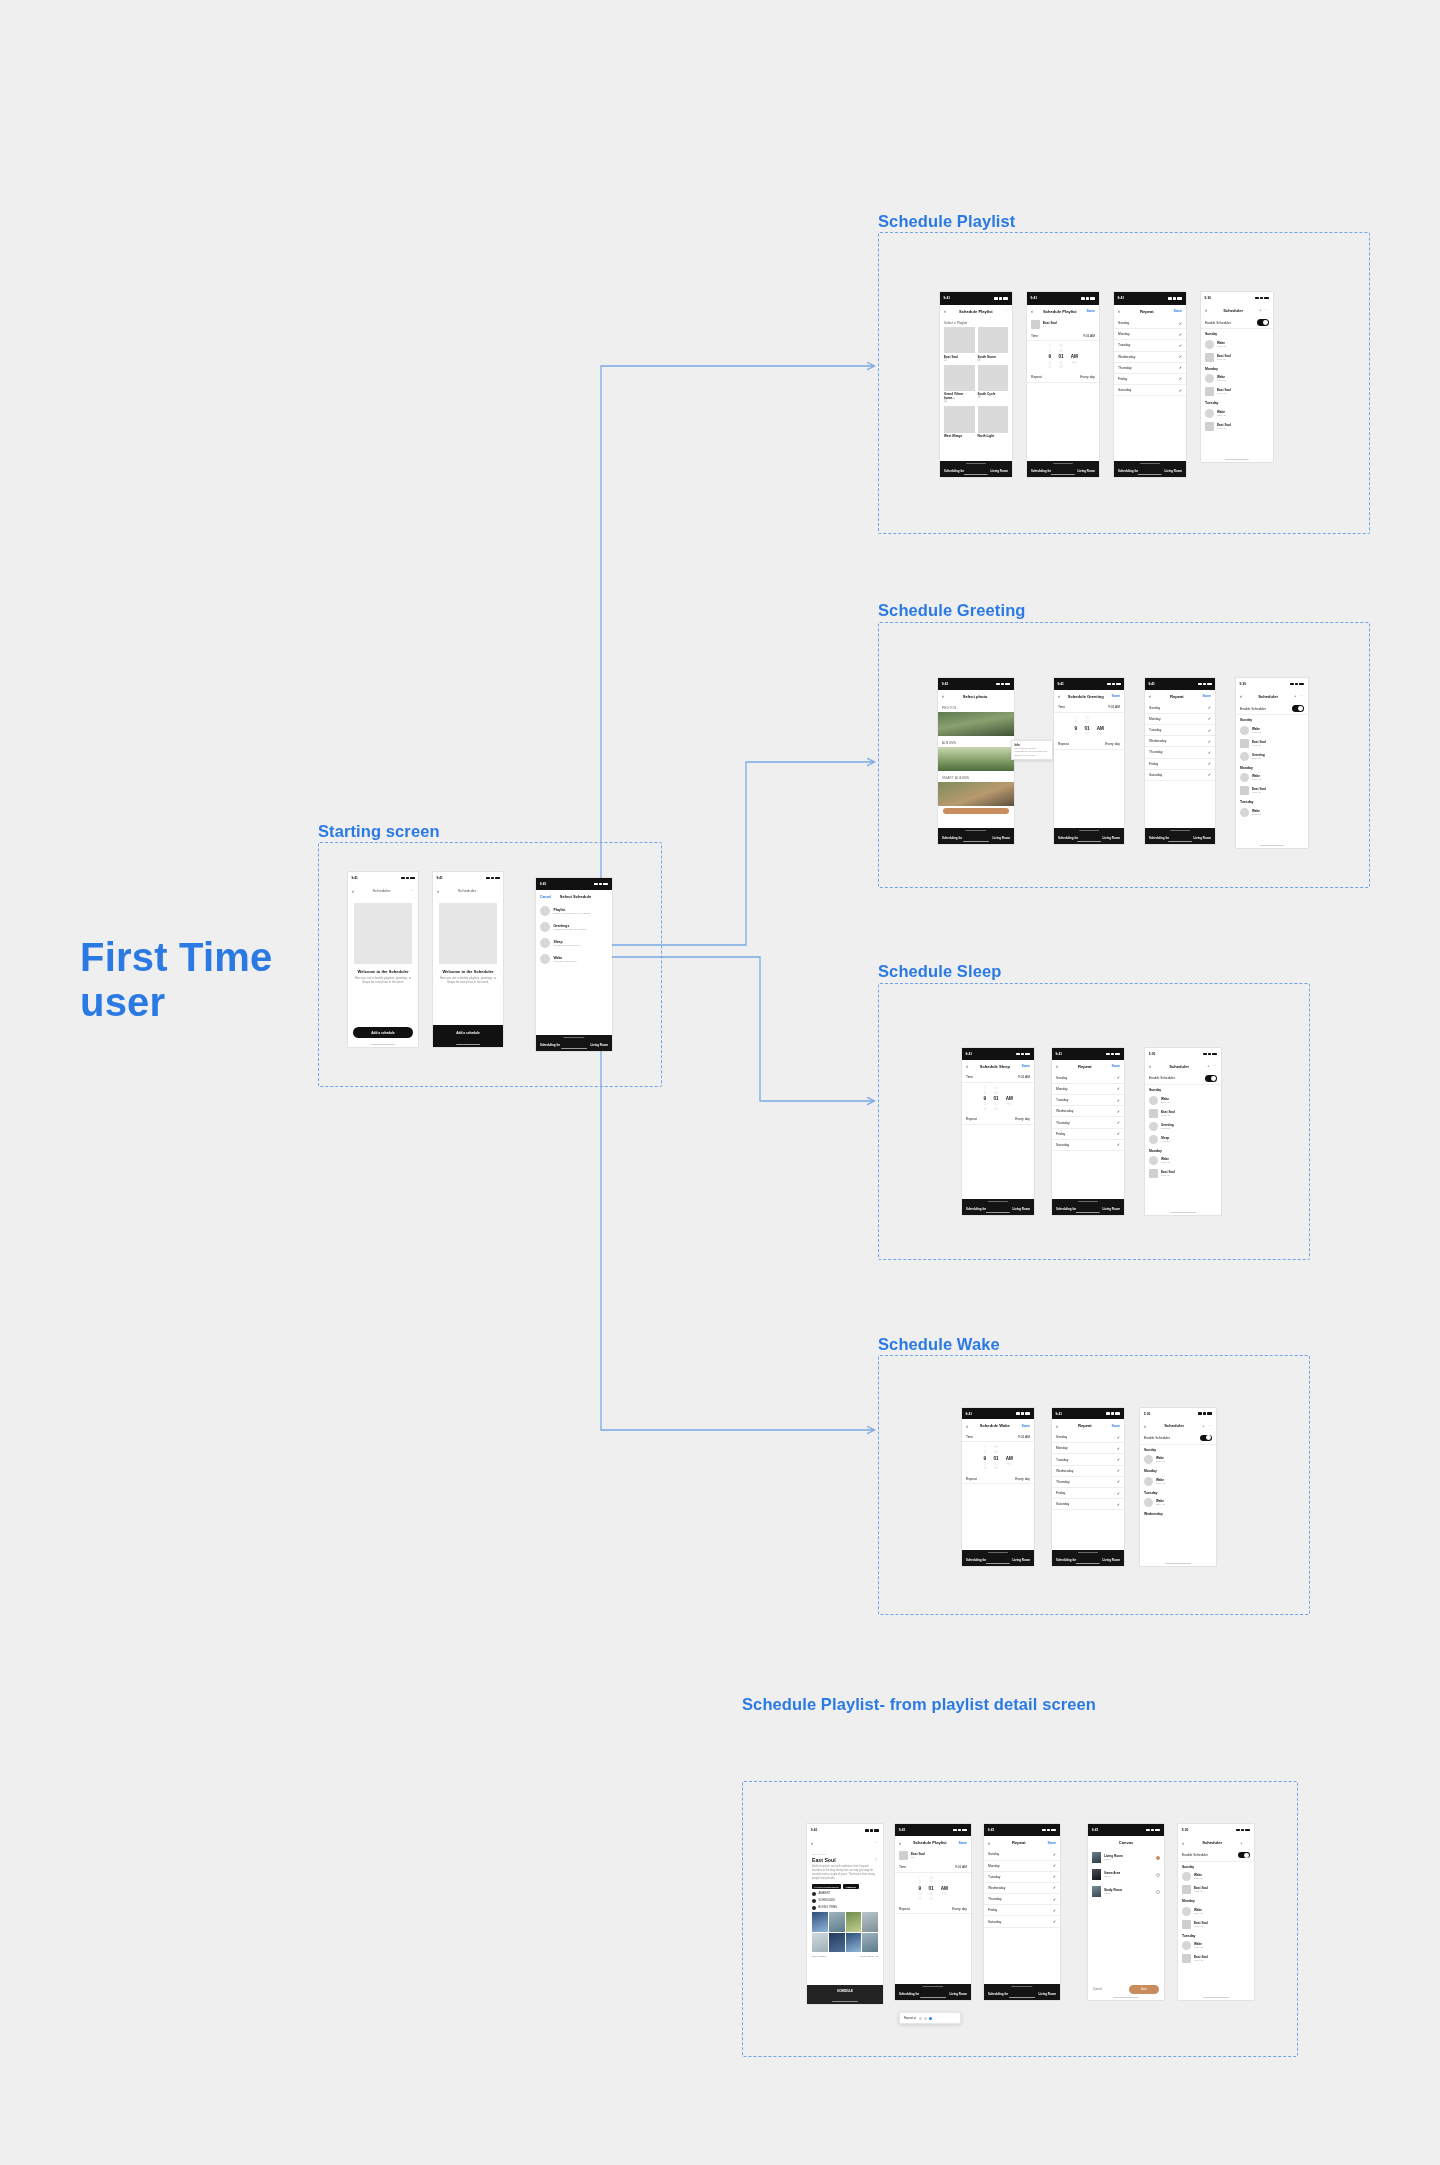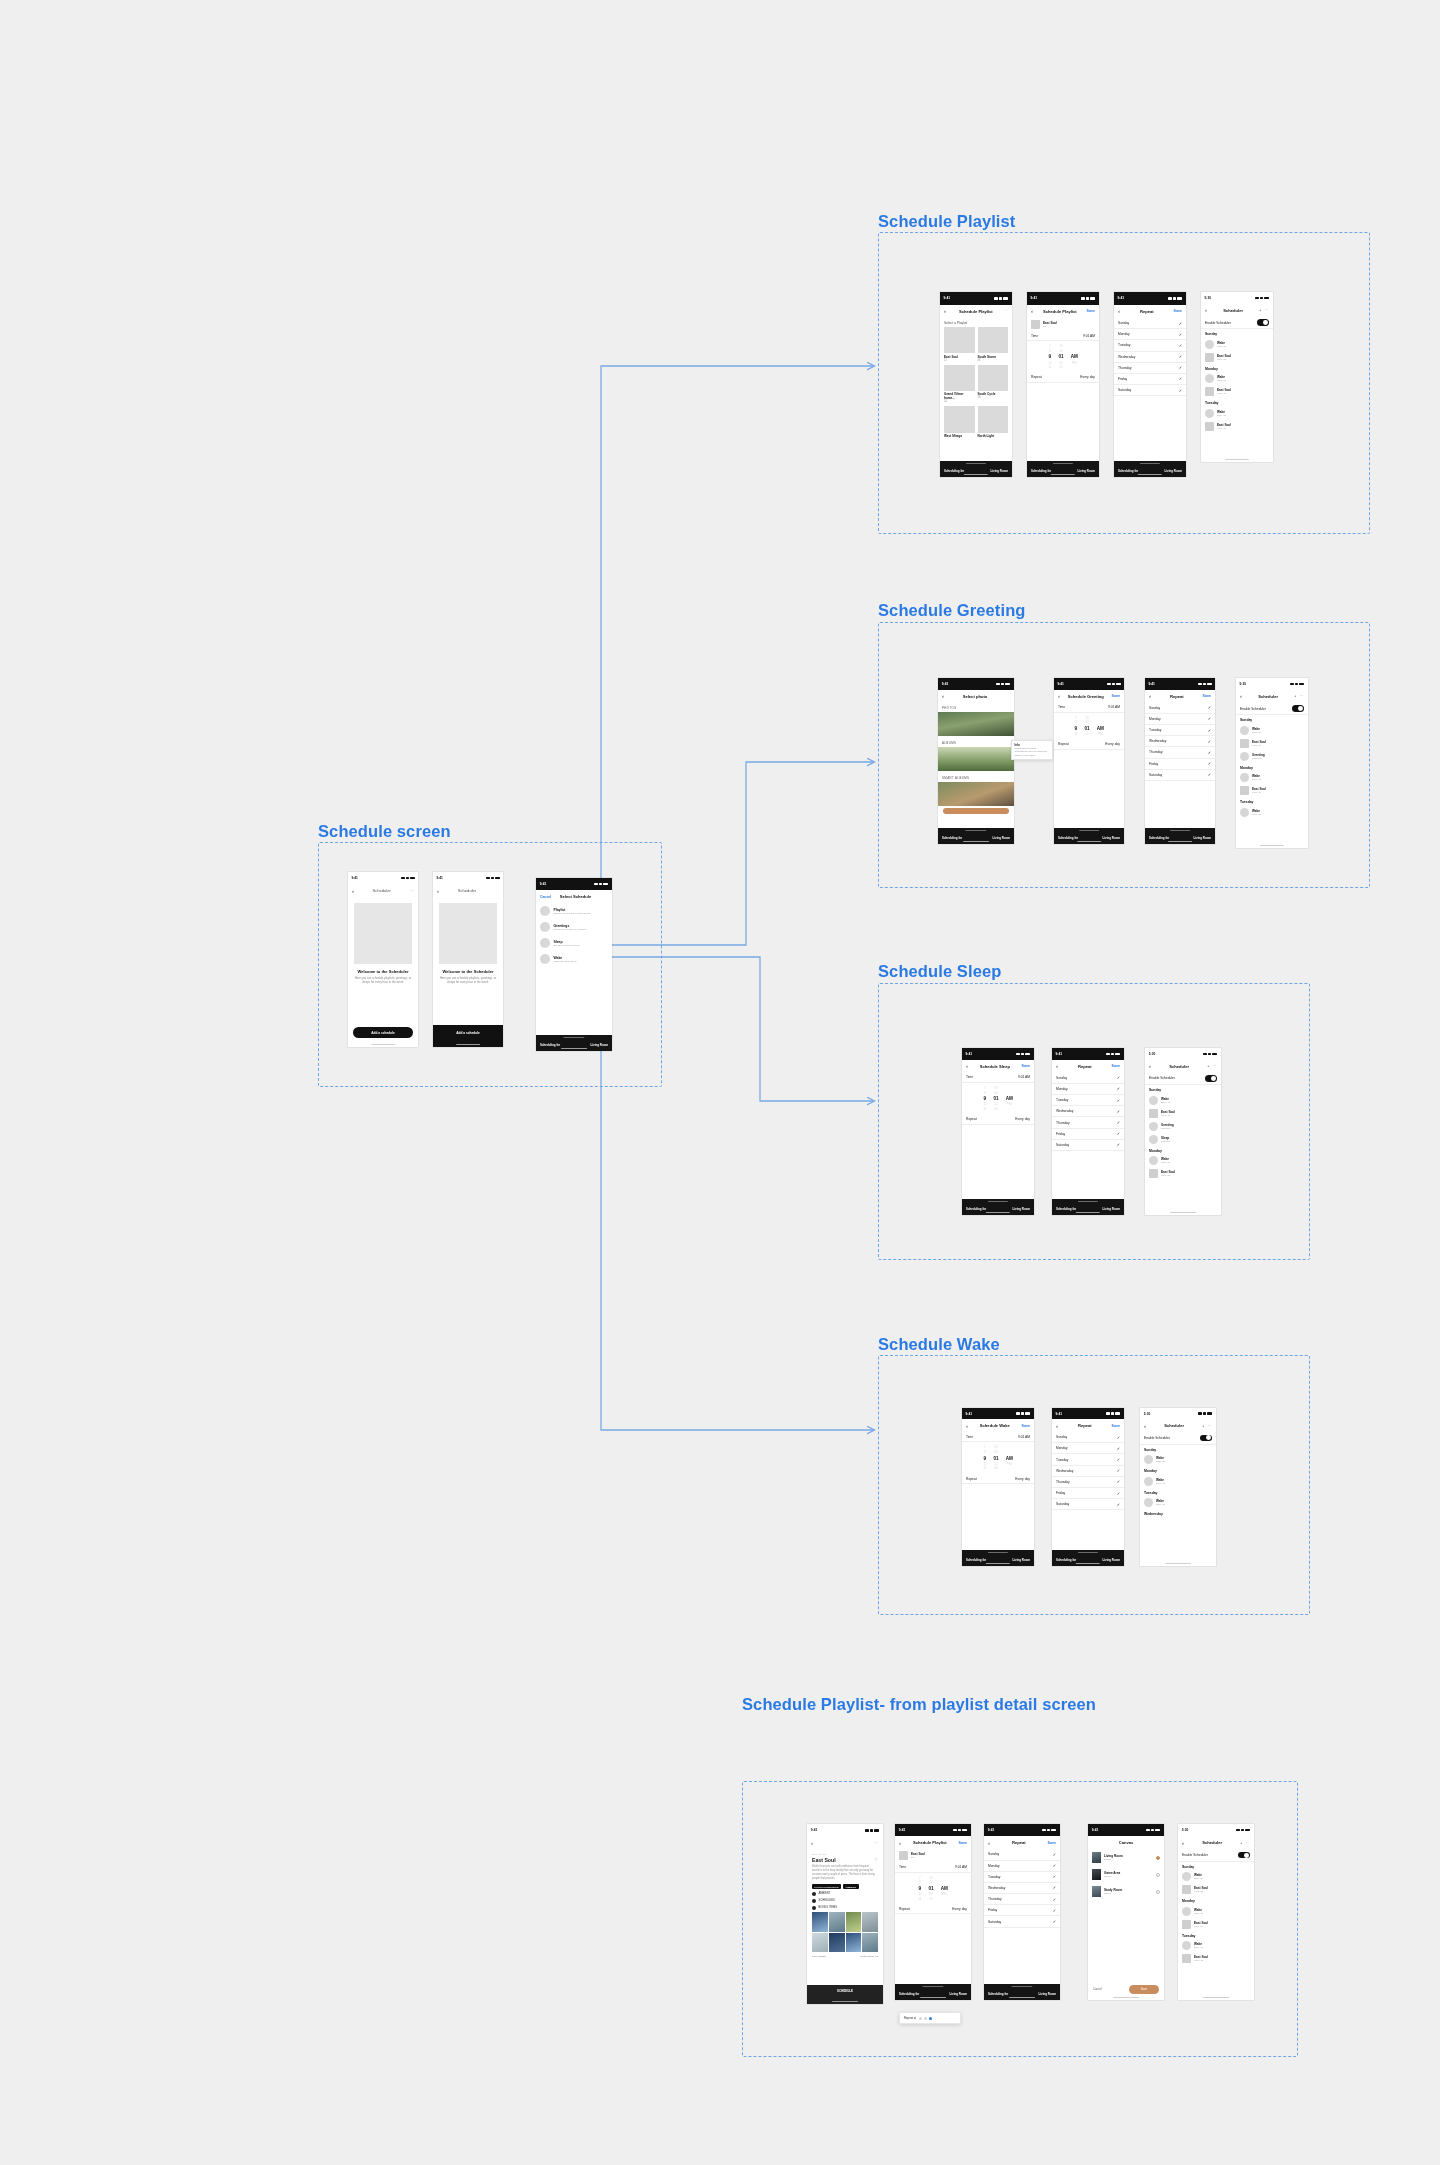--- a/index.html
+++ b/index.html
@@ -232,20 +232,22 @@
 
       <path d="M601,970 L601,1430 L874,1430" marker-end="url(#ar)"></path>
 
       <circle cx="601" cy="935" r="2.1" fill="#7aa9e6" stroke="none"></circle>
       <circle cx="601" cy="945" r="2.1" fill="#7aa9e6" stroke="none"></circle>
       <circle cx="601" cy="957" r="2.1" fill="#7aa9e6" stroke="none"></circle>
       <circle cx="601" cy="970" r="2.1" fill="#7aa9e6" stroke="none"></circle>
     </g>
   </svg>
 
+  <div class="flow-title" style="left:80px; top:935px;">First Time
+user</div>
 
   <div class="group-label" style="left:878px; top:212px;">Schedule Playlist</div>
   <div class="group-frame" style="left:878px; top:232px; width:492px; height:302px;"></div>
 
   <div class="phone dark-top" style="left:940px; top:292px; width:72px; height:185px;">
     <div class="statusbar">
       <span class="sb-time">9:41</span>
       <span class="sb-icons">
         <i class="sb-sig"></i>
           <i class="sb-wifi"></i>
@@ -681,21 +683,21 @@
     <div class="list-item">
         <div class="av"></div>
         <div>
           <div class="li-t">Wake</div>
           <div class="li-s">8:00 AM</div>
         </div>
       </div>
     <div class="home-ind"></div>
   </div>
 
-  <div class="group-label" style="left:318px; top:822px;">Schedule screen</div>
+  <div class="group-label" style="left:318px; top:822px;">Starting screen</div>
   <div class="group-frame" style="left:318px; top:842px; width:344px; height:245px;"></div>
 
   <div class="phone" style="left:348px; top:872px; width:70px; height:175px;">
     <div class="statusbar">
       <span class="sb-time">9:41</span>
       <span class="sb-icons">
         <i class="sb-sig"></i>
           <i class="sb-wifi"></i>
           <i class="sb-bat"></i>
       </span>

